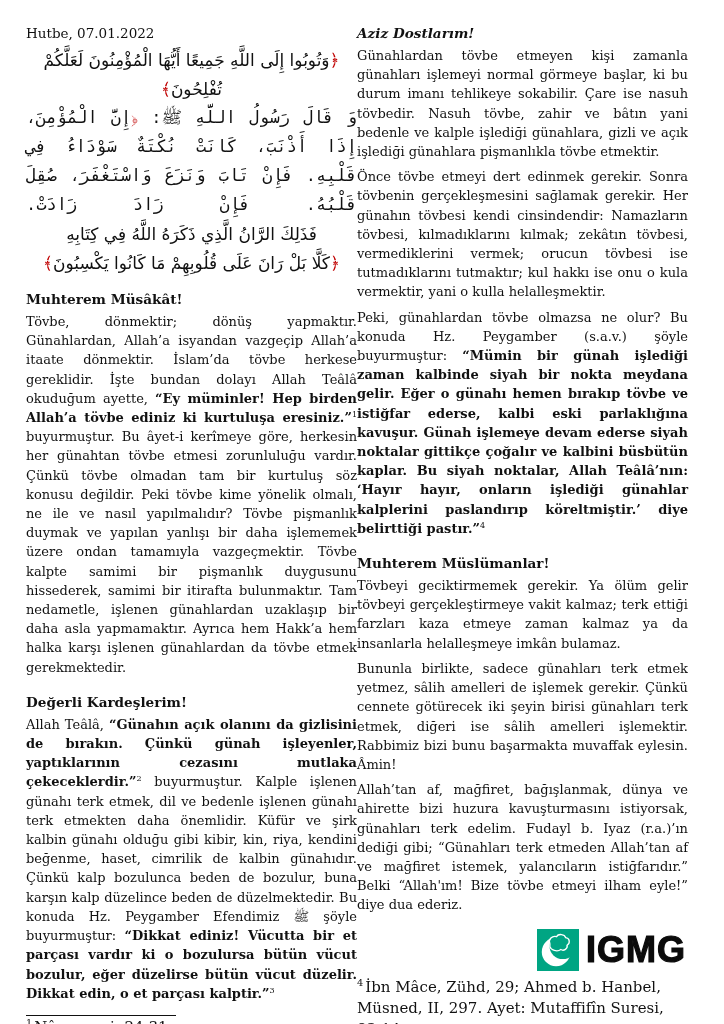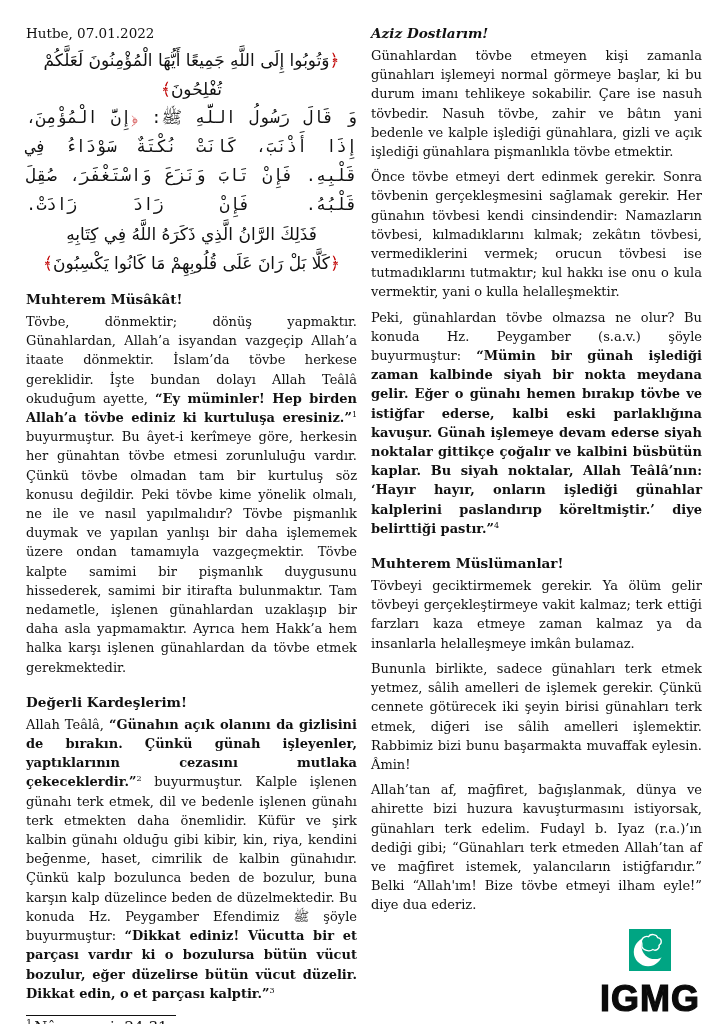--- a/index.html
+++ b/index.html
@@ -2,42 +2,42 @@
 <html style="--red: #c00000;"><head>
 <meta charset="utf-8">
 <style>
   html,body{margin:0;padding:0;background:#ffffff;}
   .page{
     position:relative; box-sizing:border-box;
     width:724px; height:1024px; overflow:hidden;
     background:#ffffff; color:#111;
     font-family:"DejaVu Serif", serif;
     padding:24px 22px 14px 26px;
-    display:flex; gap:14px;
+    display:flex; 
   }
   .col{ width:331px; display:flex; flex-direction:column; }
   .hdr-line{ font-size:13.5px; line-height:18px; }
   .hdr-title{ font-size:13.8px; line-height:19px; font-weight:bold; margin-bottom:2px; }
   .ar{ font-family:"DejaVu Sans", sans-serif; }
   .ar-block{ direction:rtl; font-family:"DejaVu Sans", sans-serif;
              font-size:17px; line-height:29px; margin:4px 0 2px 0; }
   .ar-center{ text-align:center; }
   .ar-just{ text-align:justify; text-align-last:justify;font-family:Liberation Mono, monospace; }
   .red{ color:var(--red,#c00000); }
   .head{ font-size:13.6px; font-weight:bold; margin:10px 0 4px 0; line-height:18px; }
   .para{ font-size:13px; line-height:19.2px; text-align:justify; margin:0 0 6px 0; }
   .para .b{ font-weight:bold; }
   .para sup{ font-size:0.62em; line-height:0; }
   .spacer{ flex:1 1 auto; }
   .fn-sep{ width:150px; border-top:1.6px solid #111; margin:6px 0 4px 0; }
   .fn{ font-size:15px; line-height:15.5px; }
   .fn sup{ font-size:0.65em; margin-right:2px; line-height:0; }
   .fn-right{ margin-top:4px; line-height:21px; }
   .logo-row{ display:flex; justify-content:flex-end; align-items:center; margin:8px 2px 2px 0; }
-  .logo{ display:flex; align-items:center; gap:7px;flex-direction:column; }
+  .logo{ display:flex; align-items:center; gap:7px; }
   .logo-text{
     font-family:"Liberation Sans", sans-serif; font-weight:bold;
     font-size:36px; letter-spacing:1px; color:#0b0b0b;
     transform:scaleY(1.02); -webkit-text-stroke:1.2px #0b0b0b;
   }
 </style>
 </head>
 <body>
 
 <div class="page">

